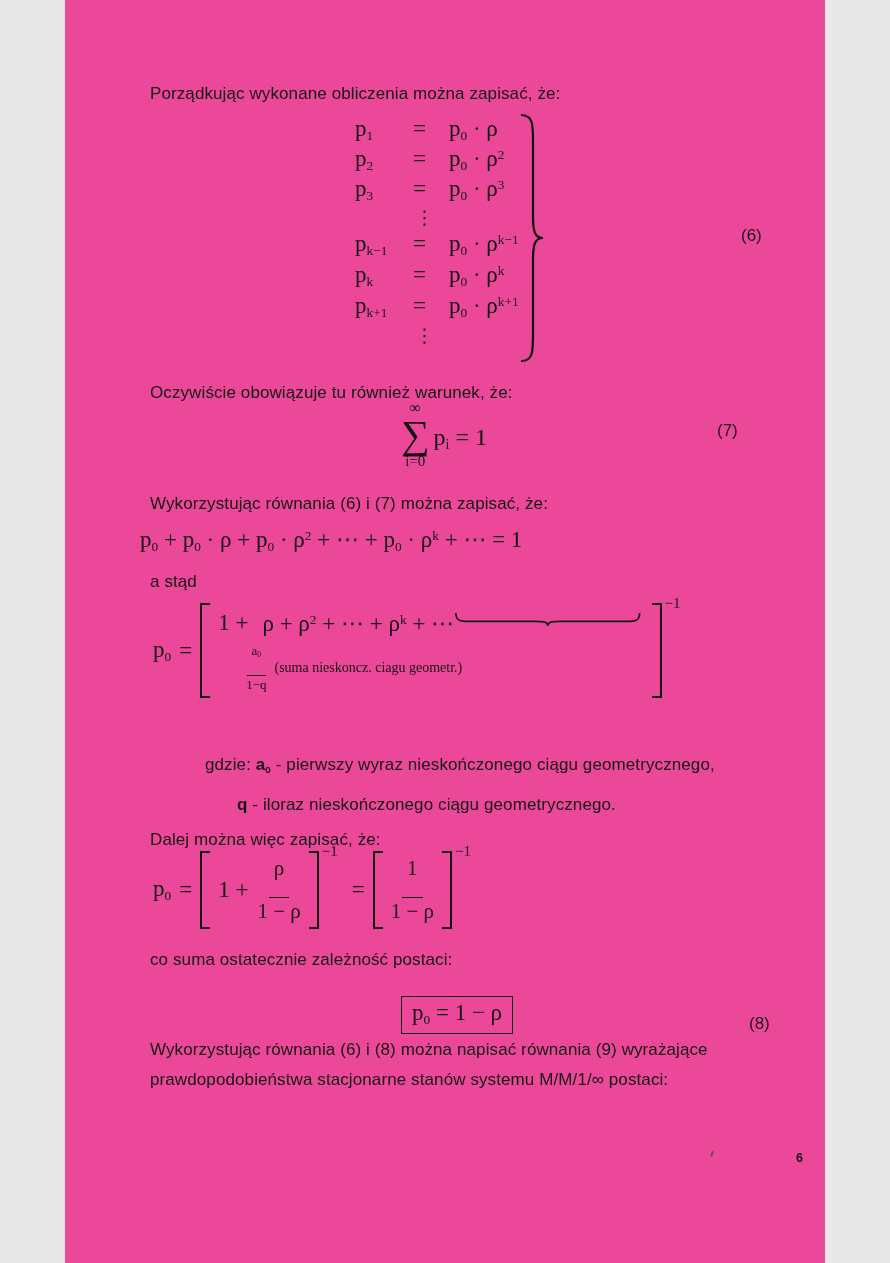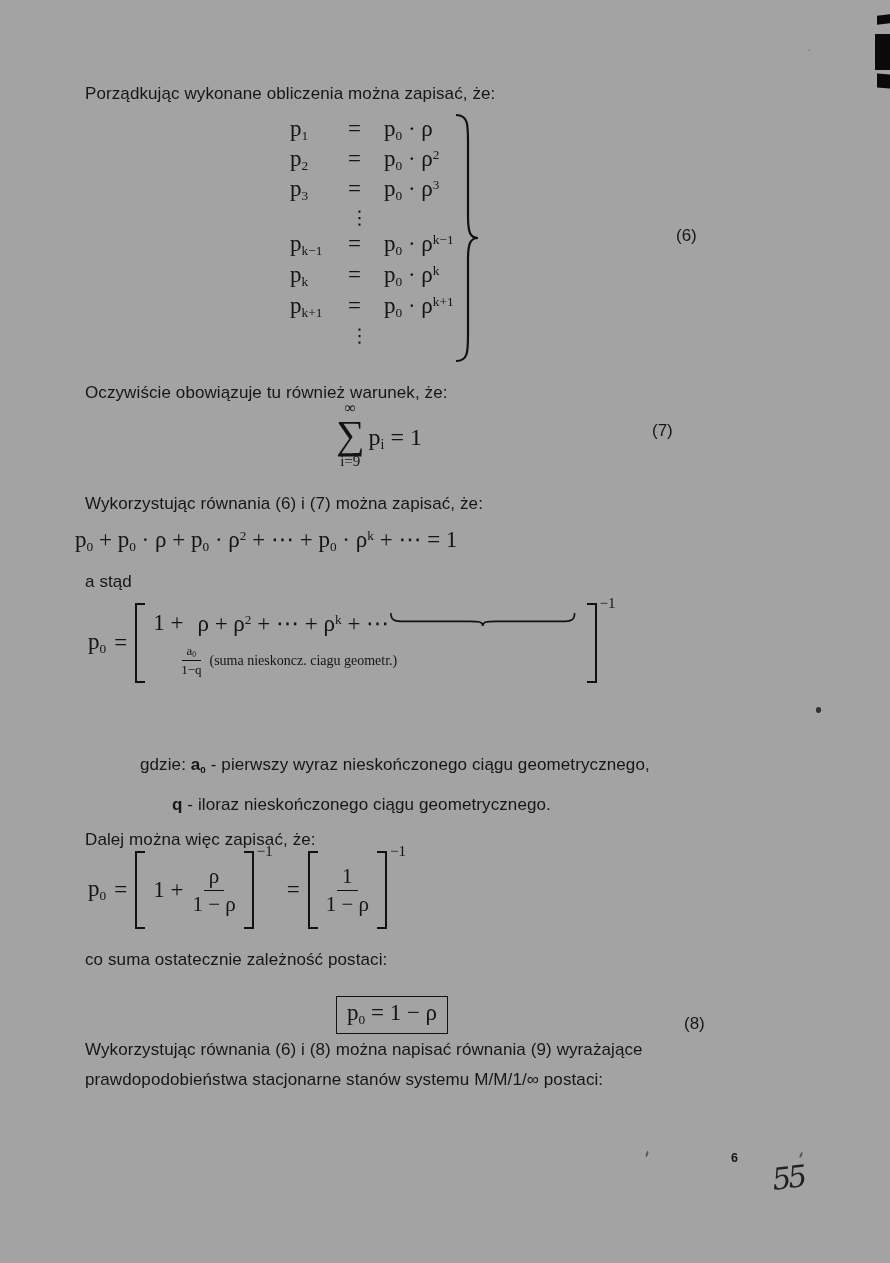--- a/index.html
+++ b/index.html
@@ -1,19 +1,19 @@
 <!DOCTYPE html>
 <html><head>
 <meta charset="utf-8">
 <style>
   * { margin:0; padding:0; box-sizing:border-box; }
   html,body { background:#e8e8e8; }
   .page {
-    position:relative; width:890px; height:1263px; margin:0 auto;
-    background:#a3a3a3; overflow:hidden; color:#141414;
+    position:relative; width:760px; height:1263px; margin:0 auto;
+    background:#ec4899; overflow:hidden; color:#141414;
   }
   .para {
     position:absolute; font-family:"Liberation Sans", sans-serif;
     font-size:17px; color:#161616; white-space:nowrap; letter-spacing:0.1px;
   }
   .tokens { white-space:pre; font-family:"Liberation Serif","DejaVu Serif",serif; }
   .tokens sub { font-size:0.58em; vertical-align:-0.3em; }
   .tokens sup { font-size:0.58em; vertical-align:0.55em; }
   
   .eq6 { position:absolute; left:290px; top:116px; }
@@ -44,21 +44,21 @@
           transform:translateY(-5px); margin:0 6px 0 3px; }
   .bigcontent { display:flex; flex-direction:column; padding:10px 10px 8px 8px; }
   .seriesrow { display:flex; align-items:flex-start; }
   .onep { font-size:23px; font-family:"Liberation Serif","DejaVu Serif",serif; margin-right:14px; }
   .ubwrap { display:inline-flex; align-items:stretch; }
   .ubwrap .tokens { font-size:23px; }
   .ubrace { width:100%; height:15px; margin-top:2px; }
   .annrow { display:flex; align-items:center; gap:8px; margin:6px 0 0 28px; }
   .frac { display:inline-flex; flex-direction:column; align-items:center;
           font-family:"Liberation Serif","DejaVu Serif",serif; }
-  .frac .fnum { border-bottom:1.6px solid #111; padding:0 5px 1px; text-align:center; }
+  .frac .fnum { border-bottom:1.6px solid #111; padding:0 5px 16px; text-align:center; }
   .frac .fden { padding-top:1px; }
   .frac.small { font-size:13px; }
   .note { font-size:14px; font-family:"Liberation Serif","DejaVu Serif",serif; }
   
   .eqfinal { position:absolute; left:88px; top:848px; display:flex; align-items:center; height:84px; }
   .fincontent { display:flex; align-items:center; padding:0 8px; gap:9px; }
   .fincontent .onep { margin-right:0; }
   .frac.mid { font-size:21px; }
   
   .eq8box { position:absolute; left:336px; top:996px; border:1.6px solid #111; padding:3px 10px 5px; }
@@ -130,21 +130,21 @@
     <path d="M4,3 C16,3 16,12 16,30 L16,104 C16,120 18,126 26,126 C18,126 16,132 16,148 L16,222 C16,240 16,249 4,249" fill="none" stroke="#111" stroke-width="2.2"></path>
   </svg>
   <span class="eqlabel" style="left:676px;top:226px;">(6)</span>
 
   <p class="para" style="left:85px;top:383px;">Oczywiście obowiązuje tu również warunek, że:</p>
 
   <div class="eq7">
     <div class="sumwrap">
       <span class="inf">∞</span>
       <span class="sigma">∑</span>
-      <span class="limits">i=9</span>
+      <span class="limits">i=0</span>
     </div>
     <span class="e7body tokens"><span>p<sub>i</sub></span><span> = 1</span></span>
   </div>
   <span class="eqlabel" style="left:652px;top:421px;">(7)</span>
 
   <p class="para" style="left:85px;top:494px;">Wykorzystując równania (6) i (7) można zapisać, że:</p>
 
   <div class="eqseries tokens"><span>p<sub>0</sub></span><span> + </span><span>p<sub>0</sub></span><span> · </span><span>ρ</span><span> + </span><span>p<sub>0</sub></span><span> · </span><span>ρ<sup>2</sup></span><span> + ⋯ + </span><span>p<sub>0</sub></span><span> · </span><span>ρ<sup>k</sup></span><span> + ⋯ = 1</span></div>
 
   <p class="para" style="left:85px;top:572px;">a stąd</p>

